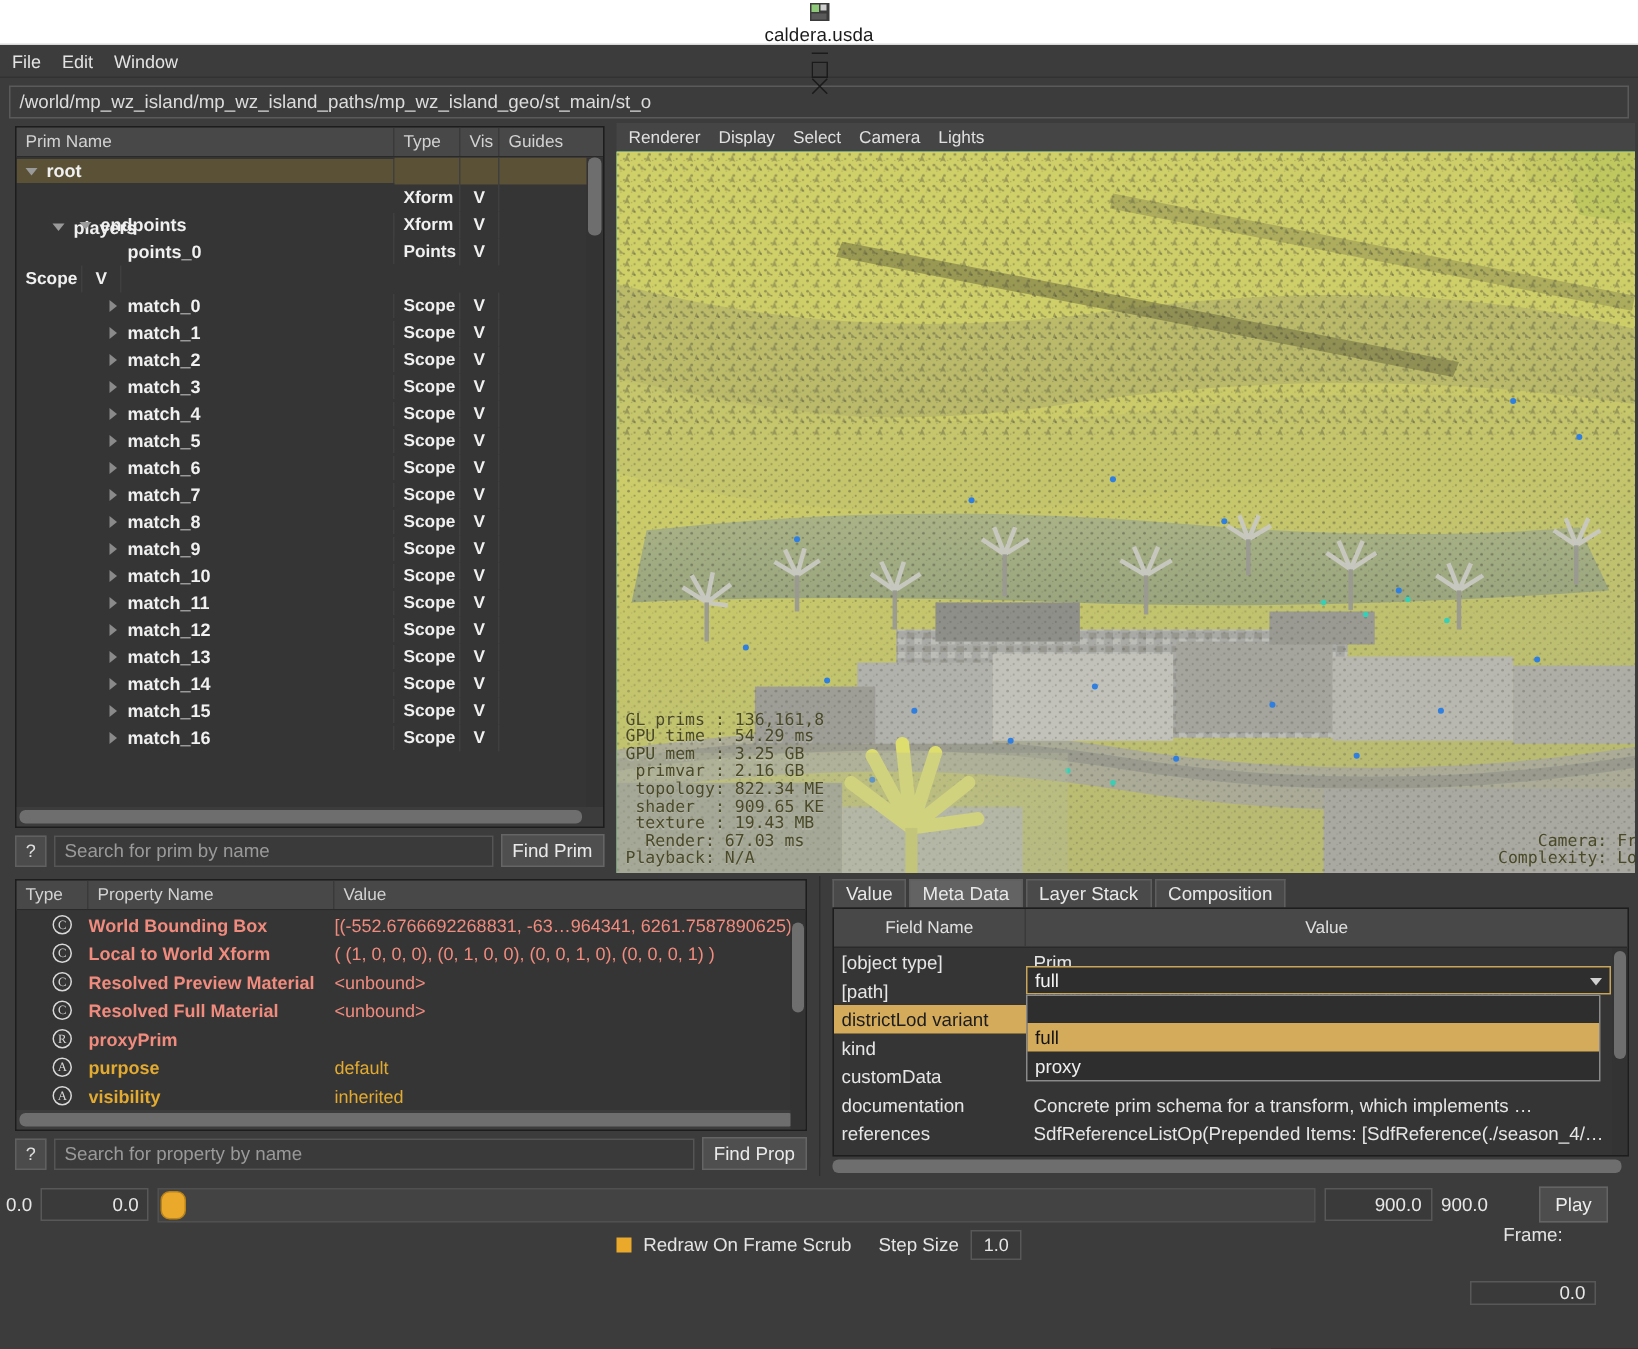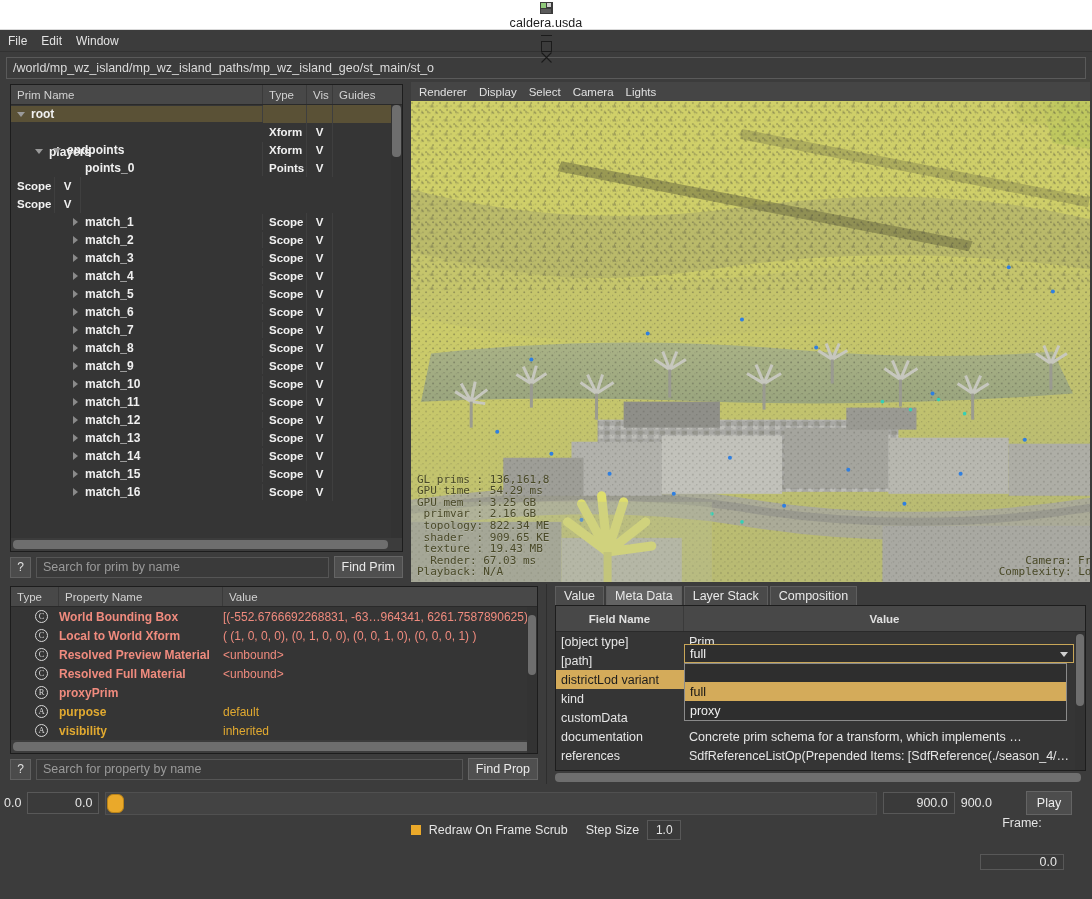--- a/index.html
+++ b/index.html
@@ -174,21 +174,21 @@
   .meta-panel { flex: 1; display: flex; flex-direction: column; background: #3c3c3c;
                 border-left: 1px solid #2e2e2e; }
   .tabs { display: flex; height: 21px; align-items: flex-end; padding-left: 8px; gap: 2px; }
   .tab { height: 19px; padding: 0 8px; font-size: 12.5px; color: #e8e8e8;
          background: #4a4a4a; border: 1px solid #5e5e5e; border-bottom: none;
          display: flex; align-items: center; }
   .tab.active { background: #636363; }
   .meta-box { margin: 0 6px 0 8px; flex: 1; border: 1px solid #1d1d1d; background: #353535;
               position: relative; overflow: hidden; display: flex; flex-direction: column; }
   .meta-head { display: flex; height: 26px; background: #484848; color: #e0e0e0;
-               font-size: 11.5px; font-weight: bold; border-bottom: 1px solid #2a2a2a; flex:none; }
+               font-size: 11.5px; font-weight: normal; border-bottom: 1px solid #2a2a2a; flex:none; }
   .meta-head .mh { display: flex; align-items: center; justify-content: center; border-right: 1px solid #3a3a3a; }
   .mh.f { width: 128px; } .mh.v { flex: 1; border-right: none; }
   .mrow { display: flex; height: 19px; align-items: center; font-size: 12.5px; color: #e6e6e6; }
   .mrow .mc-f { width: 128px; padding-left: 5px; white-space: nowrap; overflow: hidden; }
   .mrow .mc-v { flex: 1; padding-left: 5px; white-space: nowrap; overflow: hidden; }
   .mrow.variant .mc-f { background: #d4ab5a; color: #1d1d1d; height:19px; display:flex; align-items:center; }
   .meta-vscroll { position:absolute; right:0; top:26px; width:10px; bottom:0; background:#333; }
   .meta-vscroll .vthumb { position:absolute; top:2px; left:1px; width:8px; height:72px; background:#6e6e6e; border-radius:4px; }
   .meta-hscroll { height: 13px; background:#3c3c3c; padding: 2px 6px 2px 8px; flex:none; }
   .meta-hscroll .thumb { height:9px; background:#6e6e6e; border-radius:4px; width: 99%; }
@@ -331,20 +331,24 @@
               <div class="c-type">Points</div>
               <div class="c-vis">V</div>
               <div class="c-guides"></div>
             </div>
             <div class="trow">
               <div class="c-type">Scope</div>
               <div class="c-vis">V</div>
               <div class="c-guides"></div>
             </div>
             <div class="trow">
+              <div class="c-name" style="padding-left: 60px;">
+                <span class="arrow-right"></span>
+                <span class="label">match_0</span>
+              </div>
               <div class="c-type">Scope</div>
               <div class="c-vis">V</div>
               <div class="c-guides"></div>
             </div>
             <div class="trow">
               <div class="c-name" style="padding-left: 60px;">
                 <span class="arrow-right"></span>
                 <span class="label">match_1</span>
               </div>
               <div class="c-type">Scope</div>

